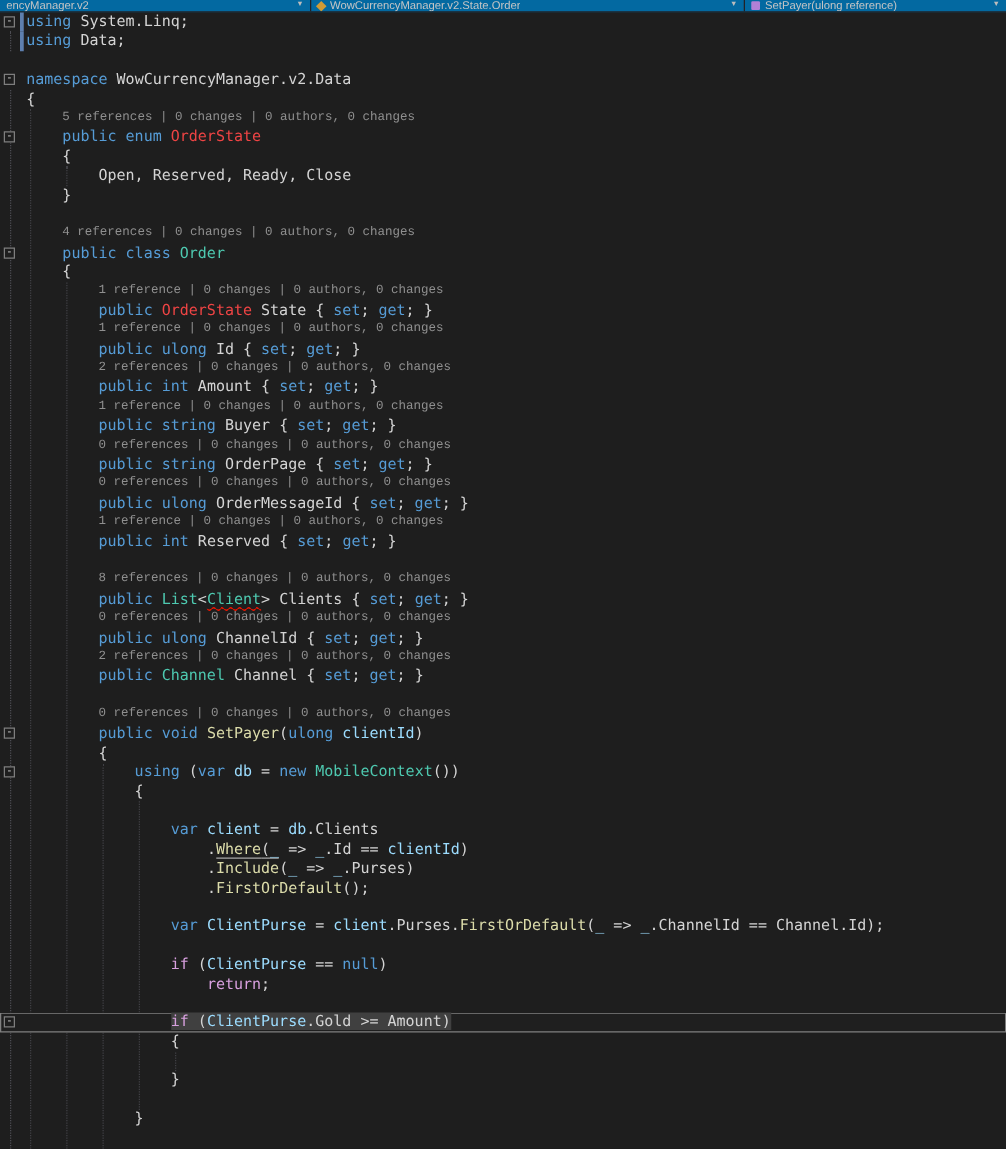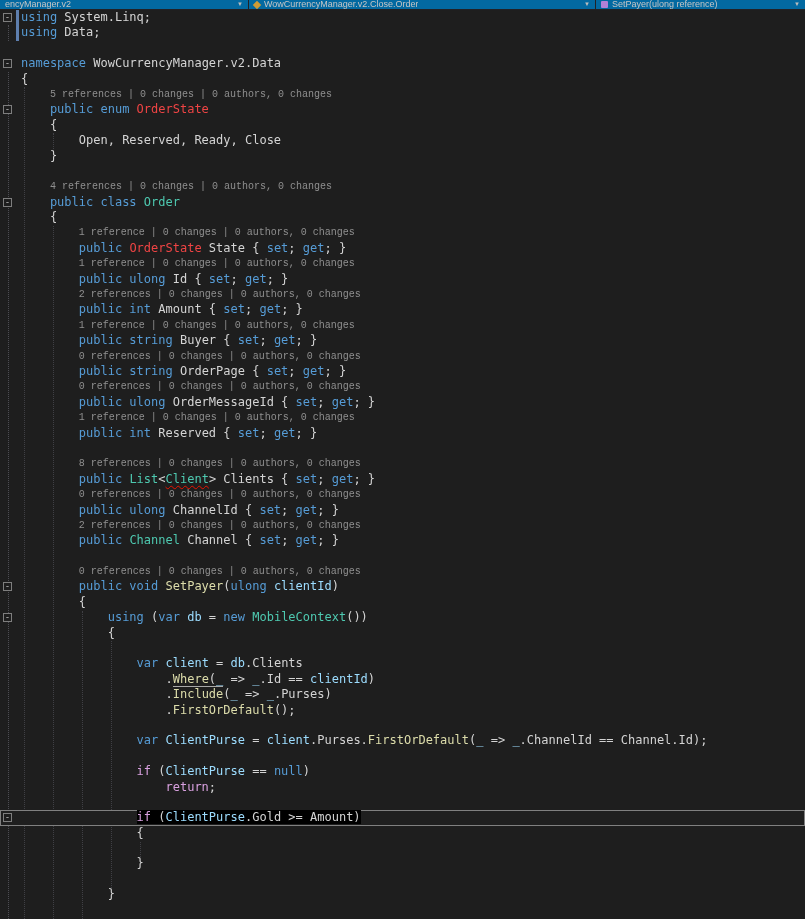--- a/index.html
+++ b/index.html
@@ -29,41 +29,41 @@
   
   .kw{color:#569cd6;}
   .ctl{color:#d8a0df;}
   .ty{color:#4ec9b0;margin-top:27px;}
   .en{color:#ef4444;}
   .me{color:#dcdcaa;}
   .lo{color:#9cdcfe;}
   .pl{color:#d4d4d4;}
   .sq{text-decoration:underline wavy #e51400;text-decoration-thickness:1px;text-underline-offset:2px;}
   .u{border-bottom:1px solid #a8a8a8;}
-  .sel{background:#000000;}
+  .sel{background:#404040;}
 
   
   .fold{position:absolute;left:3px;top:3px;width:9px;height:9px;box-sizing:border-box;
         border:1px solid #7e7e7e;background:#1e1e1e;color:#c0c0c0;
         font:9px/7px "DejaVu Sans Mono",monospace;text-align:center;z-index:3;}
   .changebar{position:absolute;left:16px;top:0;width:3px;height:100%;background:#5e7fae;z-index:2;}
   .guide{position:absolute;width:0;border-left:1px dotted #404045;z-index:0;}
   .gutline{position:absolute;left:8px;width:0;border-left:1px dotted #4d4d53;z-index:0;}
 </style>
 </head>
 <body>
 
 <div class="navbar">
   <div class="nav-section nav-proj">
     <span class="nav-label">encyManager.v2</span>
     <span class="chev">▼</span>
   </div>
   <div class="nav-section nav-type">
     <span class="icon-diamond"></span>
-    <span class="nav-label">WowCurrencyManager.v2.Close.Order</span>
+    <span class="nav-label">WowCurrencyManager.v2.State.Order</span>
     <span class="chev">▼</span>
   </div>
   <div class="nav-section nav-member">
     <span class="icon-cube"></span>
     <span class="nav-label">SetPayer(ulong reference)</span>
     <span class="chev">▼</span>
   </div>
 </div>
 
 <div class="editor"><div class="line" style="padding-left: 21px;"><span class="kw">using</span><span class="pl"> System.Linq;</span><span class="fold">-</span><span class="changebar"></span></div><div class="line" style="padding-left: 21px;"><span class="kw">using</span><span class="pl"> Data;</span><span class="changebar"></span></div><div class="line" style="padding-left: 21px;"></div><div class="line" style="padding-left: 21px;"><span class="kw">namespace</span><span class="pl"> WowCurrencyManager.v2.Data</span><span class="fold">-</span></div><div class="line" style="padding-left: 21px;"><span class="pl">{</span></div><div class="line lens" style="padding-left: 49.9px;">5 references | 0 changes | 0 authors, 0 changes</div><div class="line" style="padding-left: 49.9px;"><span class="kw">public enum </span><span class="en">OrderState</span><span class="fold">-</span></div><div class="line" style="padding-left: 49.9px;"><span class="pl">{</span></div><div class="line" style="padding-left: 78.8px;"><span class="pl">Open, Reserved, Ready, Close</span></div><div class="line" style="padding-left: 49.9px;"><span class="pl">}</span></div><div class="line" style="padding-left: 21px;"></div><div class="line lens" style="padding-left: 49.9px;">4 references | 0 changes | 0 authors, 0 changes</div><div class="line" style="padding-left: 49.9px;"><span class="kw">public class </span><span class="ty">Order</span><span class="fold">-</span></div><div class="line" style="padding-left: 49.9px;"><span class="pl">{</span></div><div class="line lens" style="padding-left: 78.8px;">1 reference | 0 changes | 0 authors, 0 changes</div><div class="line" style="padding-left: 78.8px;"><span class="kw">public </span><span class="en">OrderState</span><span class="pl"> State { </span><span class="kw">set</span><span class="pl">; </span><span class="kw">get</span><span class="pl">; }</span></div><div class="line lens" style="padding-left: 78.8px;">1 reference | 0 changes | 0 authors, 0 changes</div><div class="line" style="padding-left: 78.8px;"><span class="kw">public ulong </span><span class="pl">Id { </span><span class="kw">set</span><span class="pl">; </span><span class="kw">get</span><span class="pl">; }</span></div><div class="line lens" style="padding-left: 78.8px;">2 references | 0 changes | 0 authors, 0 changes</div><div class="line" style="padding-left: 78.8px;"><span class="kw">public int </span><span class="pl">Amount { </span><span class="kw">set</span><span class="pl">; </span><span class="kw">get</span><span class="pl">; }</span></div><div class="line lens" style="padding-left: 78.8px;">1 reference | 0 changes | 0 authors, 0 changes</div><div class="line" style="padding-left: 78.8px;"><span class="kw">public string </span><span class="pl">Buyer { </span><span class="kw">set</span><span class="pl">; </span><span class="kw">get</span><span class="pl">; }</span></div><div class="line lens" style="padding-left: 78.8px;">0 references | 0 changes | 0 authors, 0 changes</div><div class="line" style="padding-left: 78.8px;"><span class="kw">public string </span><span class="pl">OrderPage { </span><span class="kw">set</span><span class="pl">; </span><span class="kw">get</span><span class="pl">; }</span></div><div class="line lens" style="padding-left: 78.8px;">0 references | 0 changes | 0 authors, 0 changes</div><div class="line" style="padding-left: 78.8px;"><span class="kw">public ulong </span><span class="pl">OrderMessageId { </span><span class="kw">set</span><span class="pl">; </span><span class="kw">get</span><span class="pl">; }</span></div><div class="line lens" style="padding-left: 78.8px;">1 reference | 0 changes | 0 authors, 0 changes</div><div class="line" style="padding-left: 78.8px;"><span class="kw">public int </span><span class="pl">Reserved { </span><span class="kw">set</span><span class="pl">; </span><span class="kw">get</span><span class="pl">; }</span></div><div class="line" style="padding-left: 21px;"></div><div class="line lens" style="padding-left: 78.8px;">8 references | 0 changes | 0 authors, 0 changes</div><div class="line" style="padding-left: 78.8px;"><span class="kw">public </span><span class="ty">List</span><span class="pl">&lt;</span><span class="ty sq">Client</span><span class="pl">&gt; Clients { </span><span class="kw">set</span><span class="pl">; </span><span class="kw">get</span><span class="pl">; }</span></div><div class="line lens" style="padding-left: 78.8px;">0 references | 0 changes | 0 authors, 0 changes</div><div class="line" style="padding-left: 78.8px;"><span class="kw">public ulong </span><span class="pl">ChannelId { </span><span class="kw">set</span><span class="pl">; </span><span class="kw">get</span><span class="pl">; }</span></div><div class="line lens" style="padding-left: 78.8px;">2 references | 0 changes | 0 authors, 0 changes</div><div class="line" style="padding-left: 78.8px;"><span class="kw">public </span><span class="ty">Channel</span><span class="pl"> Channel { </span><span class="kw">set</span><span class="pl">; </span><span class="kw">get</span><span class="pl">; }</span></div><div class="line" style="padding-left: 21px;"></div><div class="line lens" style="padding-left: 78.8px;">0 references | 0 changes | 0 authors, 0 changes</div><div class="line" style="padding-left: 78.8px;"><span class="kw">public void </span><span class="me">SetPayer</span><span class="pl">(</span><span class="kw">ulong</span><span class="pl"> </span><span class="lo">clientId</span><span class="pl">)</span><span class="fold">-</span></div><div class="line" style="padding-left: 78.8px;"><span class="pl">{</span></div><div class="line" style="padding-left: 107.7px;"><span class="kw">using</span><span class="pl"> (</span><span class="kw">var</span><span class="pl"> </span><span class="lo">db</span><span class="pl"> = </span><span class="kw">new</span><span class="pl"> </span><span class="ty">MobileContext</span><span class="pl">())</span><span class="fold">-</span></div><div class="line" style="padding-left: 107.7px;"><span class="pl">{</span></div><div class="line" style="padding-left: 21px;"></div><div class="line" style="padding-left: 136.6px;"><span class="kw">var</span><span class="pl"> </span><span class="lo">client</span><span class="pl"> = </span><span class="lo">db</span><span class="pl">.Clients</span></div><div class="line" style="padding-left: 165.5px;"><span class="pl">.</span><span class="me u">Where</span><span class="pl u">(</span><span class="lo u">_</span><span class="pl"> =&gt; </span><span class="lo">_</span><span class="pl">.Id == </span><span class="lo">clientId</span><span class="pl">)</span></div><div class="line" style="padding-left: 165.5px;"><span class="pl">.</span><span class="me">Include</span><span class="pl">(</span><span class="lo">_</span><span class="pl"> =&gt; </span><span class="lo">_</span><span class="pl">.Purses)</span></div><div class="line" style="padding-left: 165.5px;"><span class="pl">.</span><span class="me">FirstOrDefault</span><span class="pl">();</span></div><div class="line" style="padding-left: 21px;"></div><div class="line" style="padding-left: 136.6px;"><span class="kw">var</span><span class="pl"> </span><span class="lo">ClientPurse</span><span class="pl"> = </span><span class="lo">client</span><span class="pl">.Purses.</span><span class="me">FirstOrDefault</span><span class="pl">(</span><span class="lo">_</span><span class="pl"> =&gt; </span><span class="lo">_</span><span class="pl">.ChannelId == Channel.Id);</span></div><div class="line" style="padding-left: 21px;"></div><div class="line" style="padding-left: 136.6px;"><span class="ctl">if</span><span class="pl"> (</span><span class="lo">ClientPurse</span><span class="pl"> == </span><span class="kw">null</span><span class="pl">)</span></div><div class="line" style="padding-left: 165.5px;"><span class="ctl">return</span><span class="pl">;</span></div><div class="line" style="padding-left: 21px;"></div><div class="line hl" style="padding-left: 136.6px;"><span class="sel"><span class="ctl">if</span><span class="pl"> (</span><span class="lo">ClientPurse</span><span class="pl">.Gold &gt;= Amount)</span></span><span class="fold">-</span></div><div class="line" style="padding-left: 136.6px;"><span class="pl">{</span></div><div class="line" style="padding-left: 21px;"></div><div class="line" style="padding-left: 136.6px;"><span class="pl">}</span></div><div class="line" style="padding-left: 21px;"></div><div class="line" style="padding-left: 107.7px;"><span class="pl">}</span></div><div class="guide" style="left: 24px; top: 77px; height: 832px;"></div><div class="guide" style="left: 52.9px; top: 123.2px; height: 15.4px;"></div><div class="guide" style="left: 52.9px; top: 215.6px; height: 693.4px;"></div><div class="guide" style="left: 81.8px; top: 600.6px; height: 308.4px;"></div><div class="guide" style="left: 110.7px; top: 631.4px; height: 246.4px;"></div><div class="guide" style="left: 139.6px; top: 831.6px; height: 15.4px;"></div><div class="gutline" style="top: 15.4px; height: 15.4px;"></div><div class="gutline" style="top: 61.6px; height: 847.4px;"></div></div>

